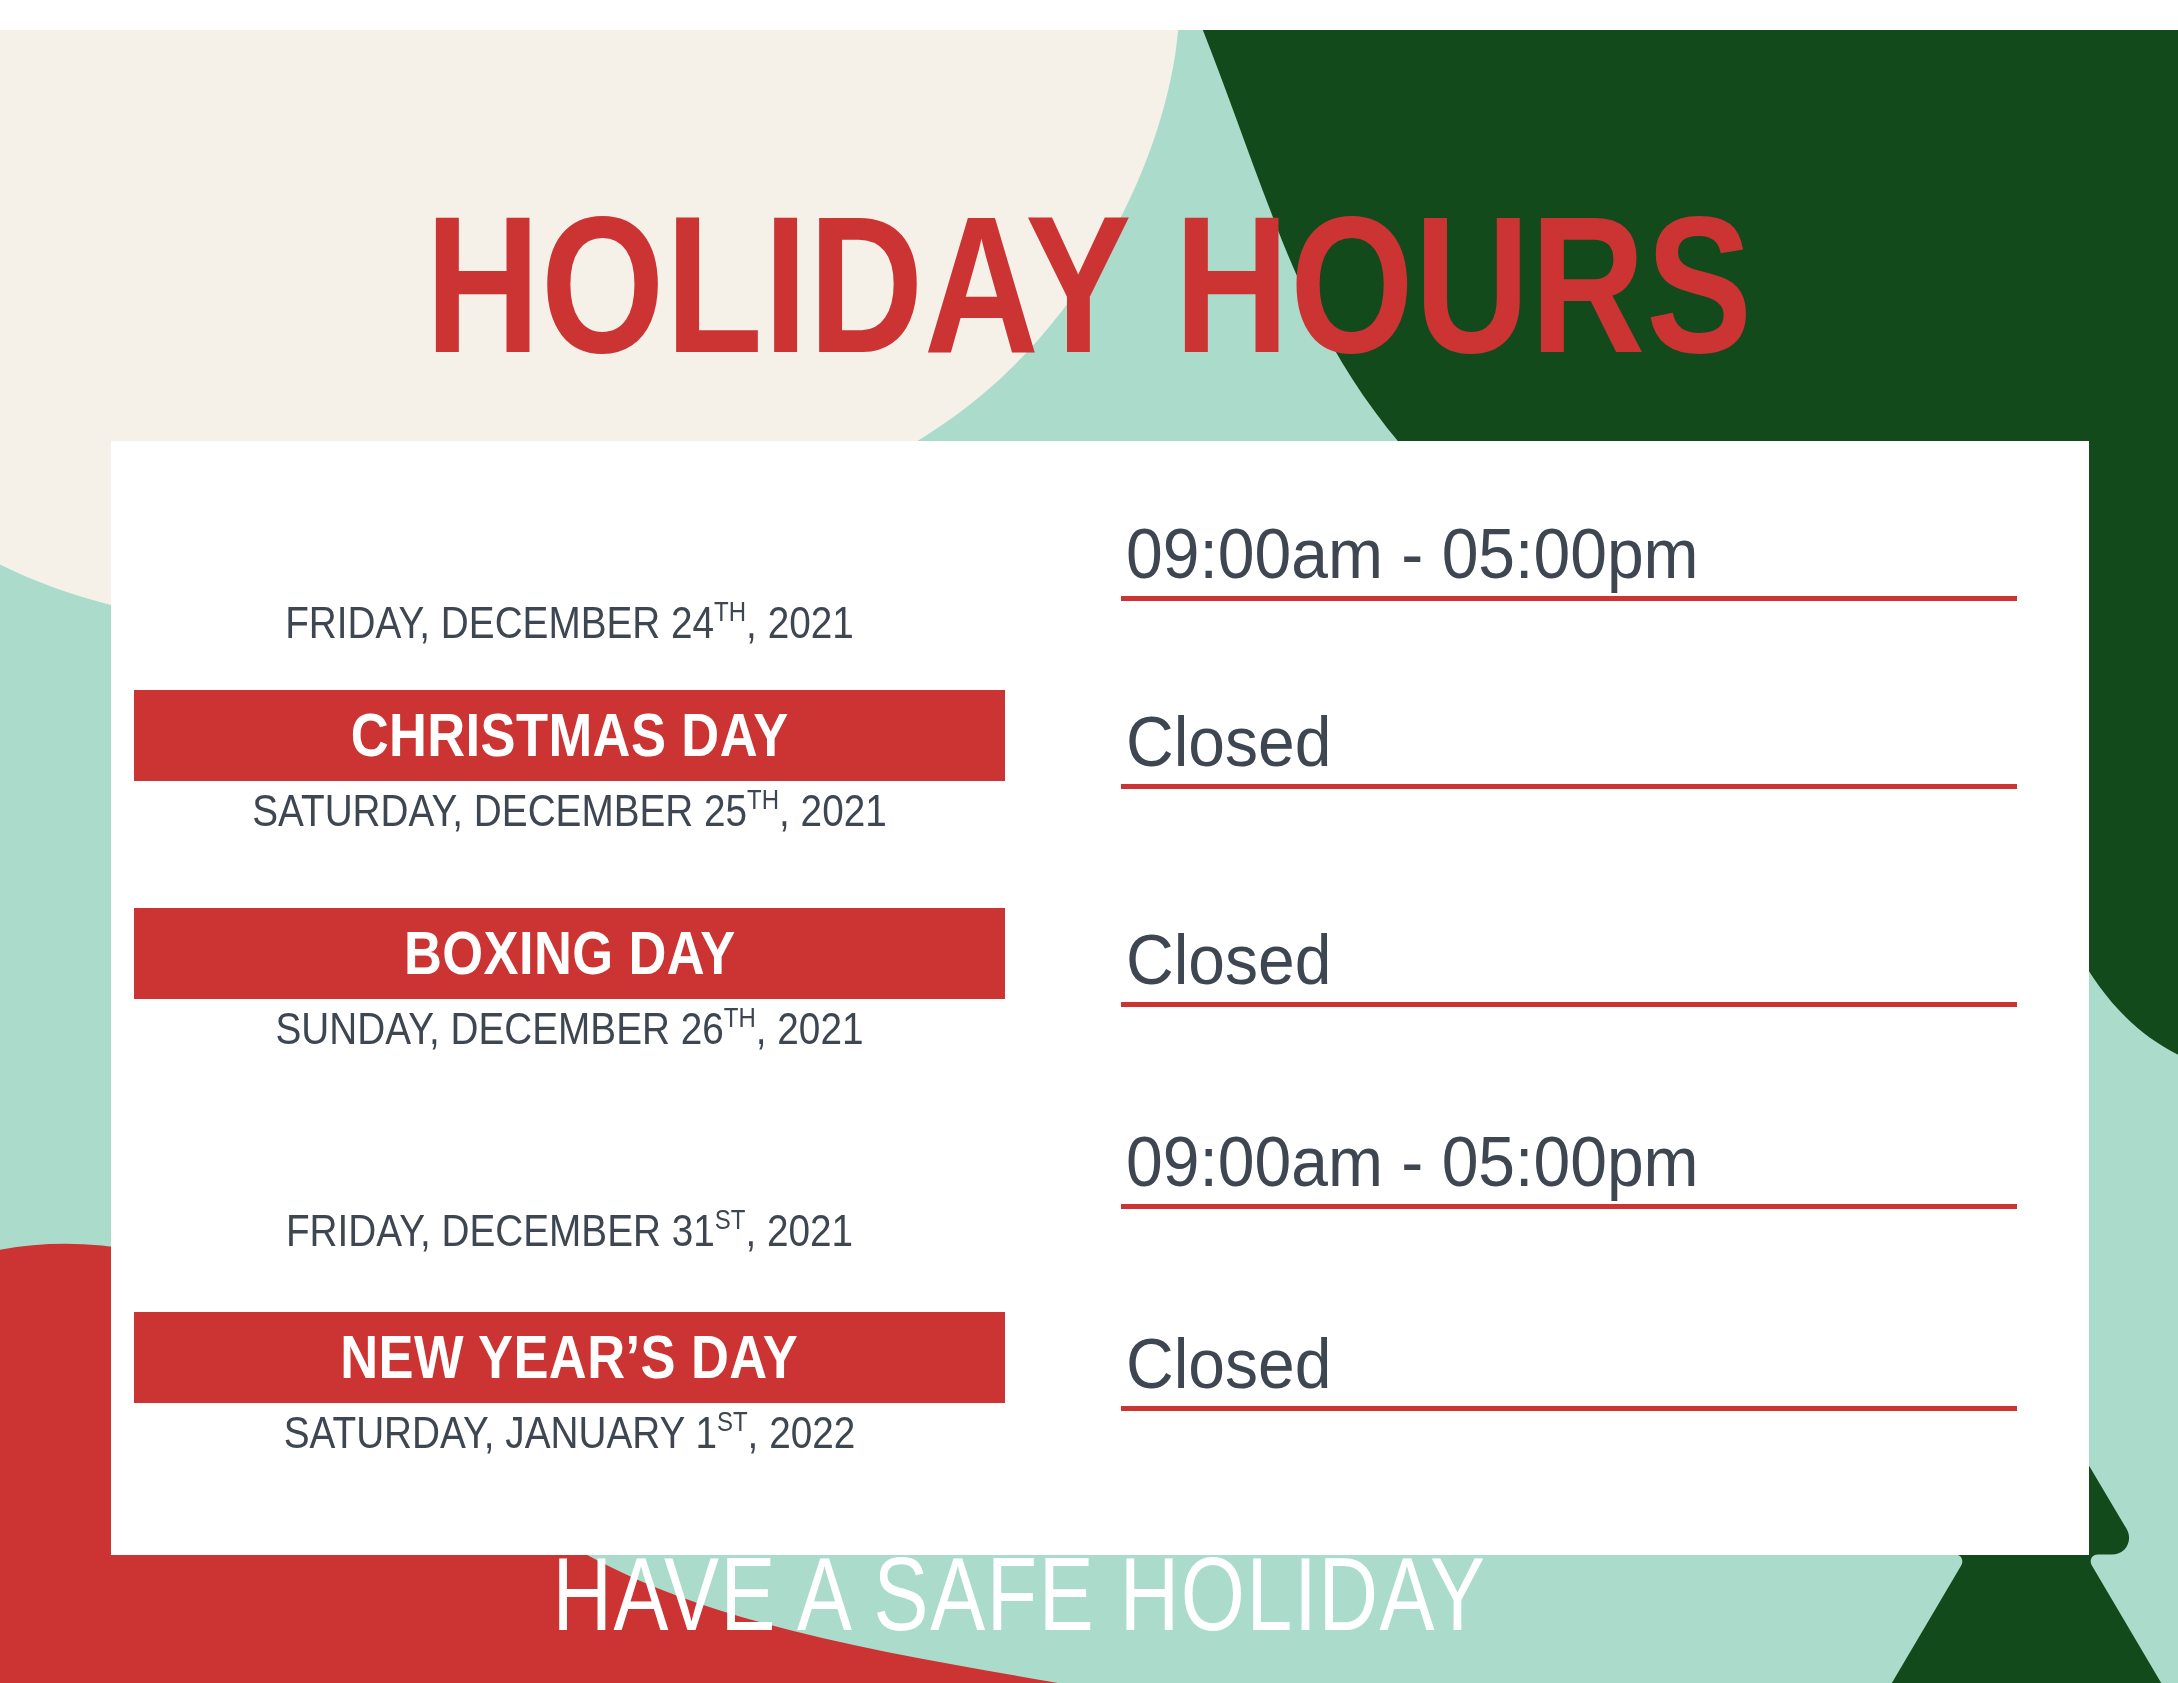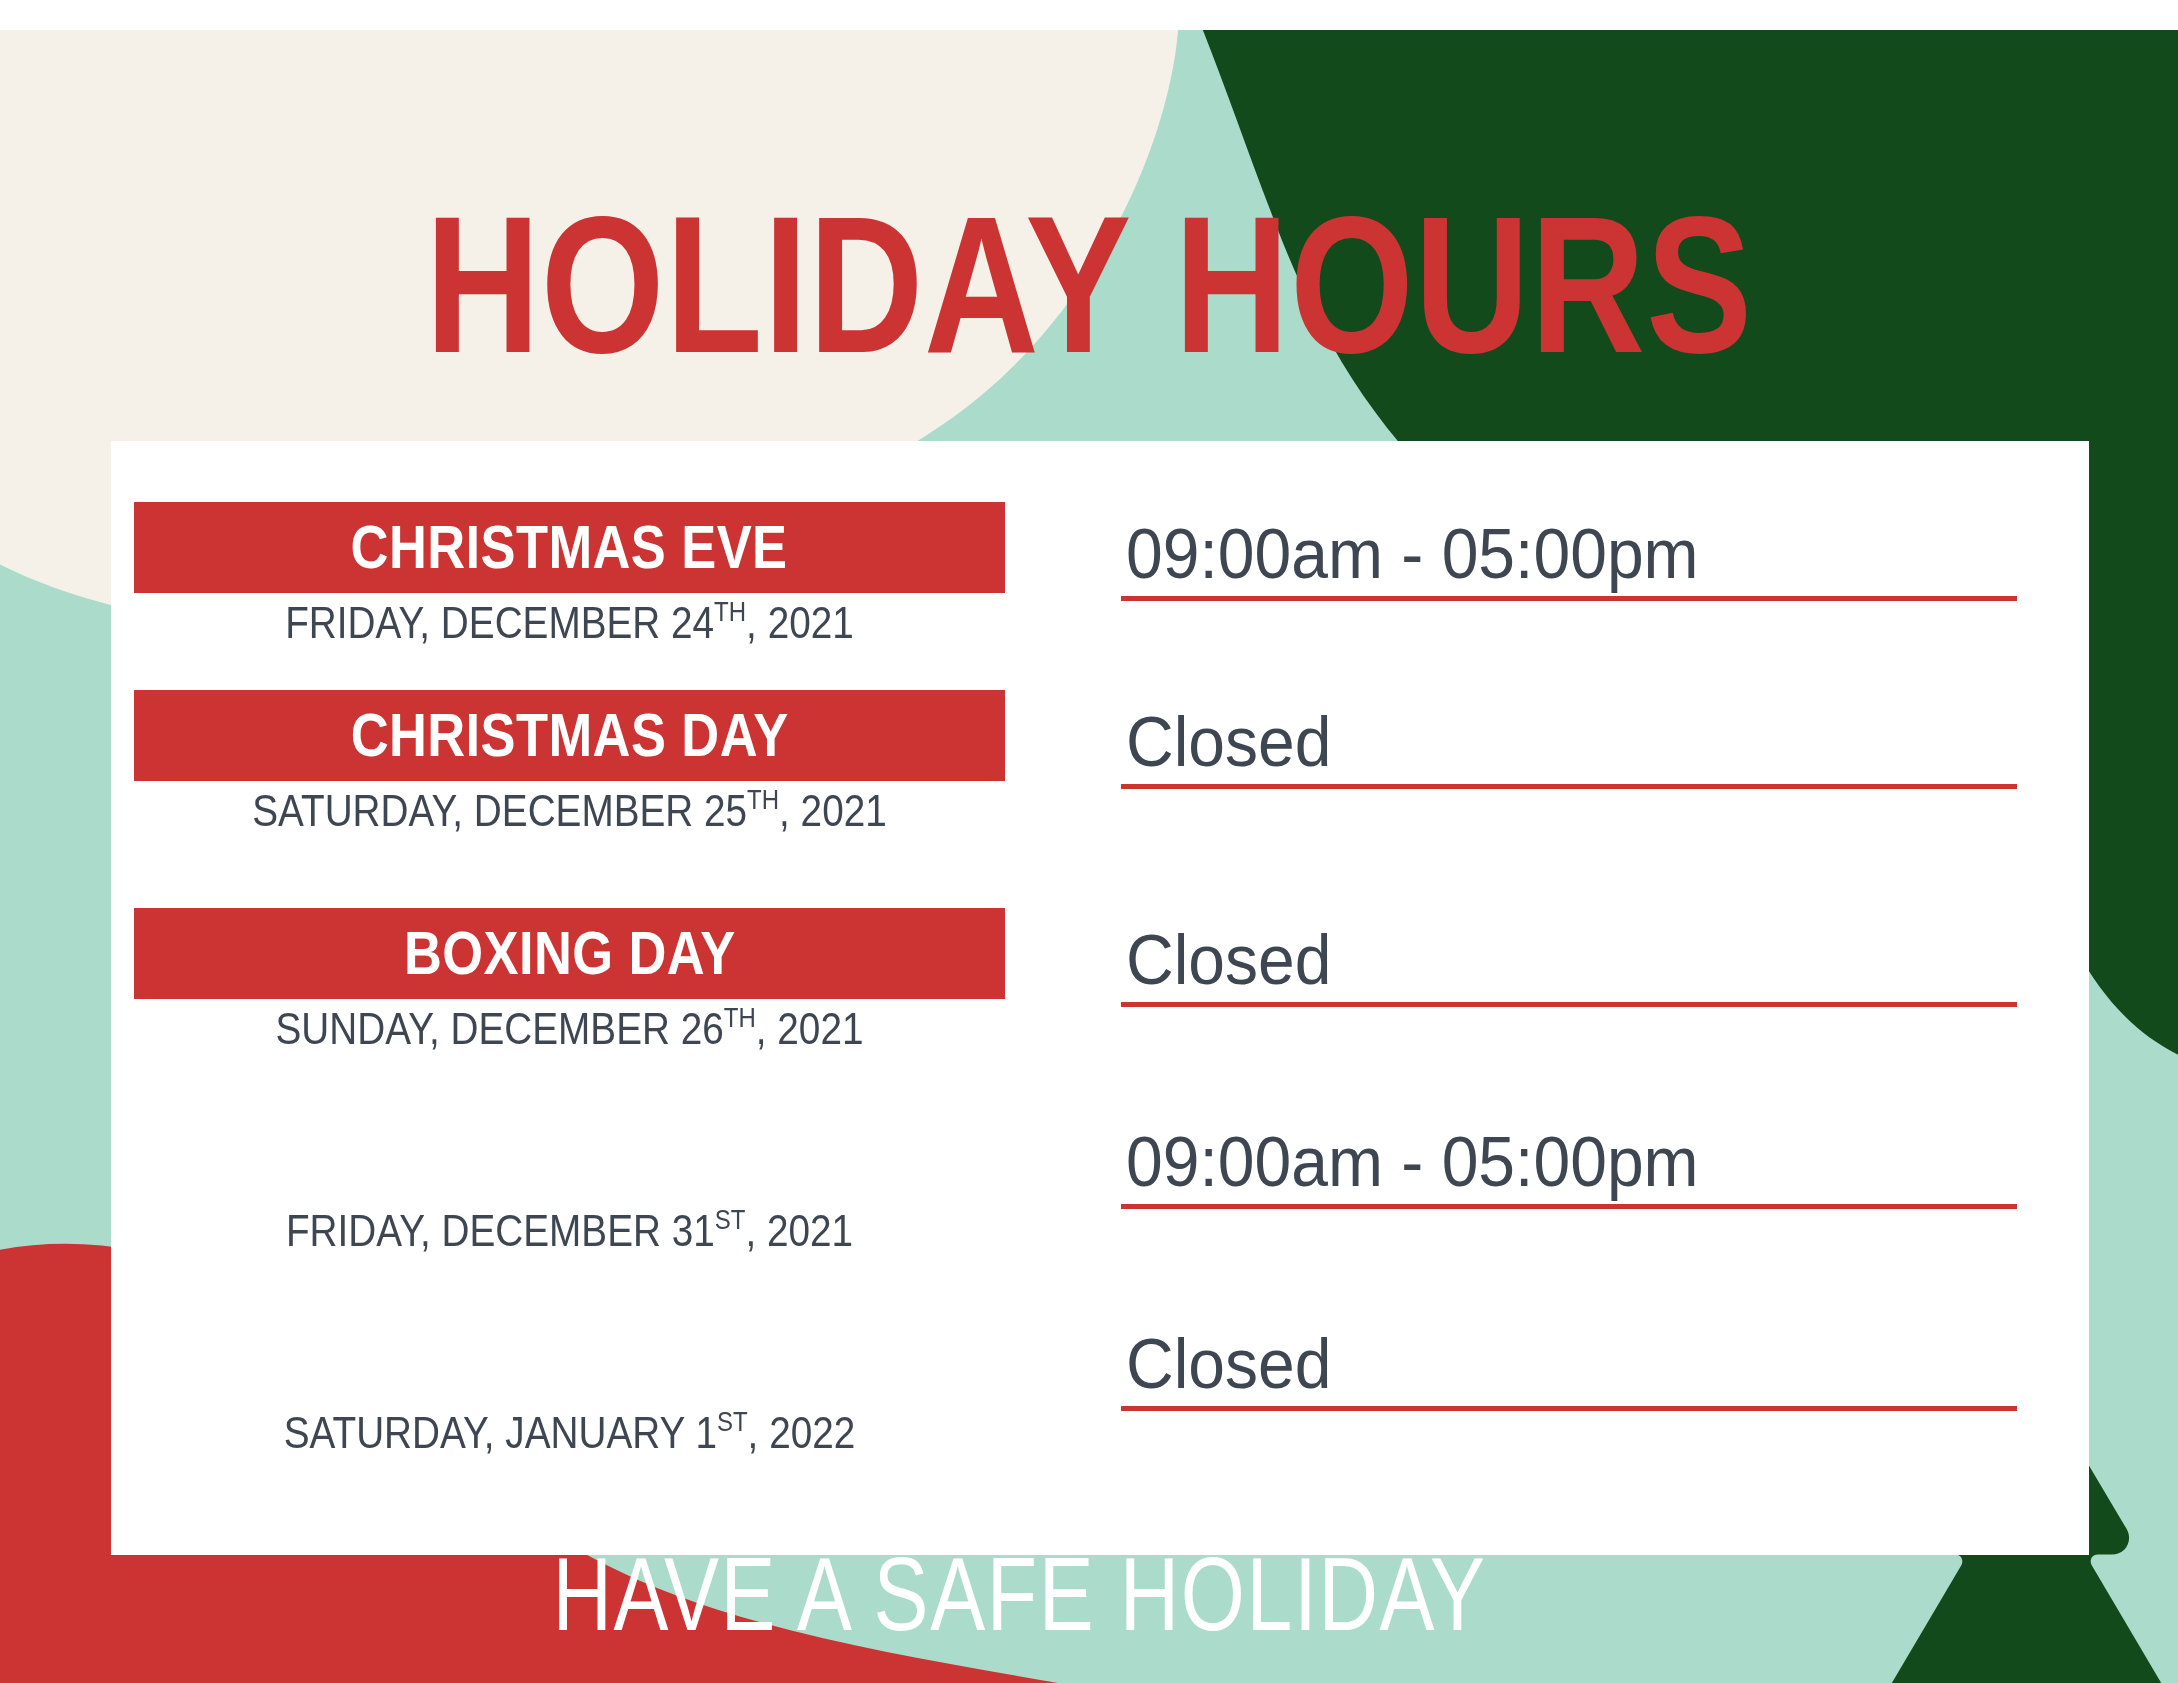--- a/index.html
+++ b/index.html
@@ -187,23 +187,20 @@
       <rect x="2048" y="1645" width="34" height="60" rx="8" fill="#124A1C"></rect>
     </g>
   </svg>
 
   <div class="title">HOLIDAY HOURS</div>
 
   <div class="card">
     <div class="rows">
 
       <div class="row row-0">
-        <div class="name-banner">
-          <span class="name-text">CHRISTMAS EVE</span>
-        </div>
         <div class="date-text"><span>FRIDAY, DECEMBER 24</span><sup>TH</sup><span>, 2021</span></div>
         <div class="hours-cell">
           <span class="hours-text">09:00am - 05:00pm</span>
           <span class="hours-rule"></span>
         </div>
       </div>
 
       <div class="row row-1">
         <div class="name-banner">
           <span class="name-text">CHRISTMAS DAY</span>
@@ -228,20 +225,23 @@
 
       <div class="row row-3">
         <div class="date-text"><span>FRIDAY, DECEMBER 31</span><sup>ST</sup><span>, 2021</span></div>
         <div class="hours-cell">
           <span class="hours-text">09:00am - 05:00pm</span>
           <span class="hours-rule"></span>
         </div>
       </div>
 
       <div class="row row-4">
+        <div class="name-banner">
+          <span class="name-text">NEW YEAR’S DAY</span>
+        </div>
         <div class="date-text"><span>SATURDAY, JANUARY 1</span><sup>ST</sup><span>, 2022</span></div>
         <div class="hours-cell">
           <span class="hours-text">Closed</span>
           <span class="hours-rule"></span>
         </div>
       </div>
 
     </div>
   </div>
 

